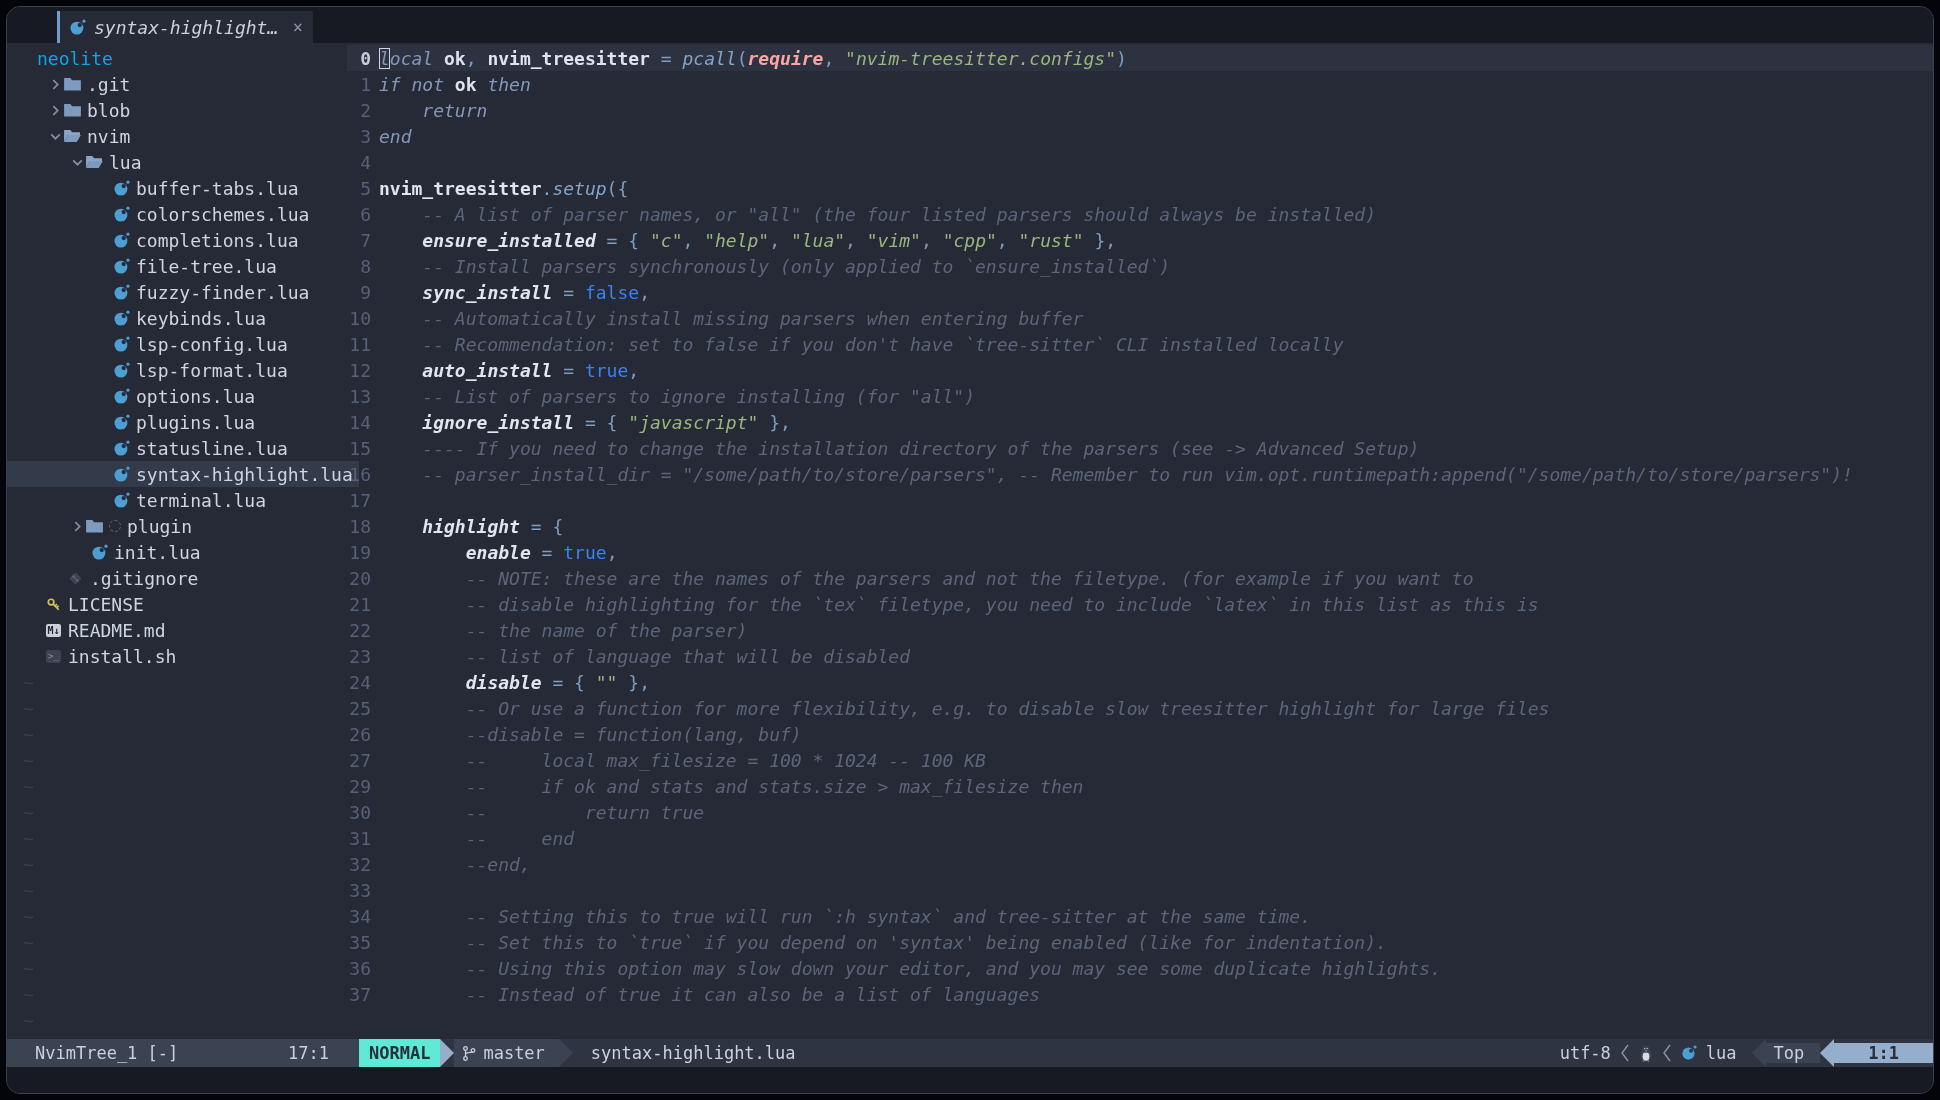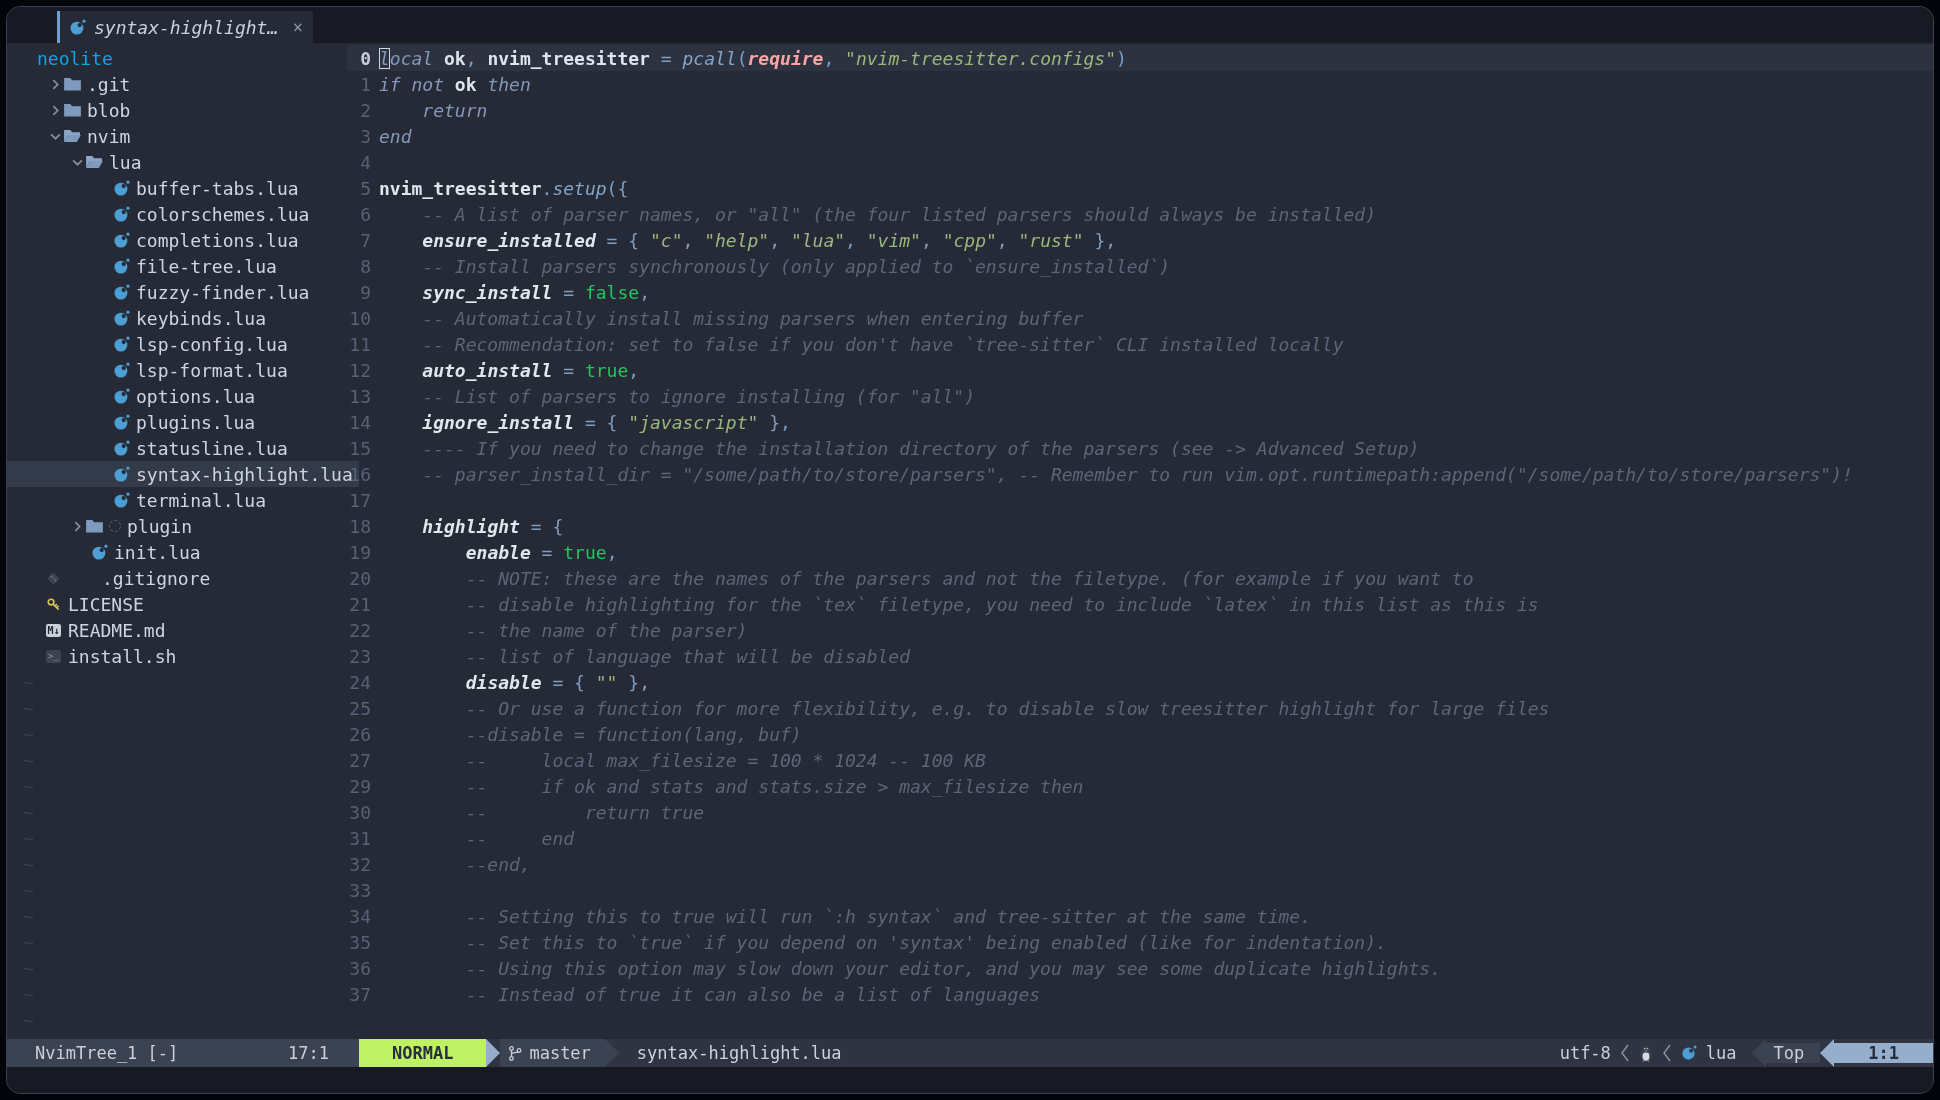--- a/index.html
+++ b/index.html
@@ -47,32 +47,32 @@
   .lnr { flex:0 0 24px; text-align:right; font-size:18px; color:#576177; }
   .lnr.cur { color:#c6cdda; font-weight:bold; }
   .ct { margin-left:8px; font-size:18px; white-space:pre; color:#d3d9e4; }
   .s-kw  { color:#8598ba; font-style:italic; }
   .s-id  { color:#dfe4ee; font-weight:bold; }
   .s-fn  { color:#85a5c8; font-style:italic; }
   .s-fnb { color:#fca5a5; font-weight:bold; font-style:italic; }
   .s-fld { color:#e0e5ee; font-weight:bold; font-style:italic; }
   .s-str { color:#9ab87d; font-style:italic; }
   .s-op  { color:#7e9dc0; }
-  .s-bool{ color:#22c55e; }
+  .s-bool{ color:#3b82f6; }
   .s-cm  { color:#5c6579; font-style:italic; }
   .cursor { outline:1.6px solid #cfd6e2; outline-offset:-1.6px; }
 
   
   .statusline { flex:0 0 28px; background:#2e3442; display:flex; align-items:stretch;
                 font-size:17px; color:#c9d0dc; overflow:hidden; }
   .sl-tree-seg { flex:0 0 352px; background:#3b4251; display:flex; align-items:center;
                  padding:0 30px 0 28px; }
   .sl-treepos { margin-left:auto; }
-  .sl-mode { background:#bef264; color:#272e3e; font-weight:bold; display:flex;
-             align-items:center; padding:0 33px; }
+  .sl-mode { background:#5eead4; color:#272e3e; font-weight:bold; display:flex;
+             align-items:center; padding:0 10px; }
   .pl-r { width:0; height:0; border-top:14px solid transparent; border-bottom:14px solid transparent; }
   .pl-l { width:0; height:0; border-top:14px solid transparent; border-bottom:14px solid transparent; }
   .arr-mode   { border-left:14px solid #94aecb; }
   .arr-branch { border-left:14px solid #3b4251; }
   .sl-branch-seg { background:#3b4251; display:flex; align-items:center; gap:7px;
                    padding:0 14px 0 8px; }
   .sl-filename { display:flex; align-items:center; margin-left:18px; color:#ccd3df; }
   .sl-spacer { flex:1 1 auto; }
   .sl-right { display:flex; align-items:center; gap:9px; }
   .arr-top { border-right:14px solid #3b4251; }
@@ -310,21 +310,21 @@
         <div class="trow" style="padding-left: 84px;">
           <span class="ticon">
             <svg width="17" height="17" viewBox="0 0 20 20">
               <circle cx="9.3" cy="10.7" r="7.6" fill="#4d9ed2"></circle>
               <circle cx="12.6" cy="7.2" r="2.5" fill="#252a36"></circle>
               <circle cx="17.6" cy="2.6" r="1.9" fill="#4d9ed2"></circle>
             </svg>
           </span>
           <span>init.lua</span>
         </div>
-        <div class="trow" style="padding-left: 38px; gap: 34px;">
+        <div class="trow" style="padding-left: 60px;">
           <span class="ticon">
             <svg width="15" height="15" viewBox="0 0 16 16">
               <rect x="3.2" y="3.2" width="9.6" height="9.6" rx="1.5" transform="rotate(45 8 8)" fill="#3d4451"></rect>
               <circle cx="5.9" cy="5.9" r="1.1" fill="#6b7486"></circle>
               <circle cx="10.1" cy="10.1" r="1.1" fill="#6b7486"></circle>
               <path d="M6.6 6.6l2.8 2.8" stroke="#6b7486" stroke-width="1"></path>
             </svg>
           </span>
           <span>.gitignore</span>
         </div>

